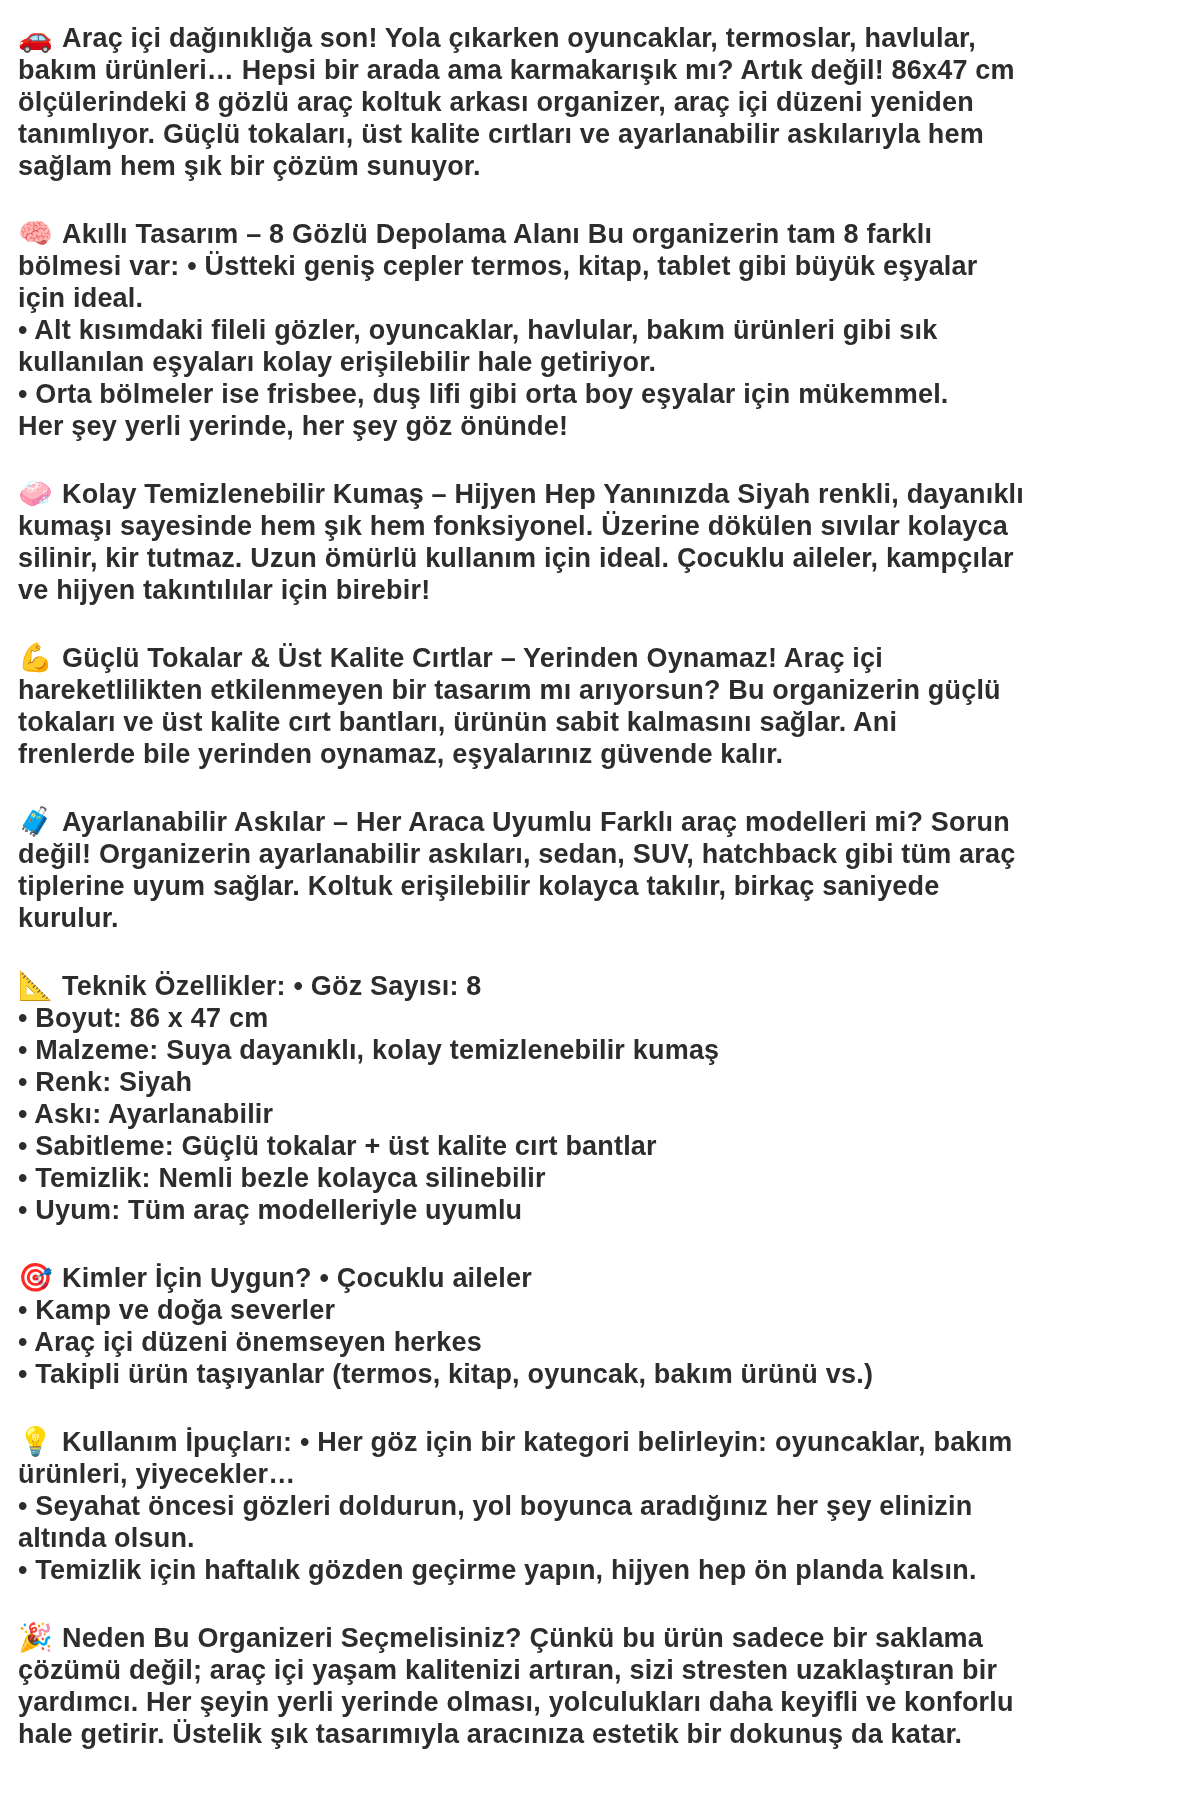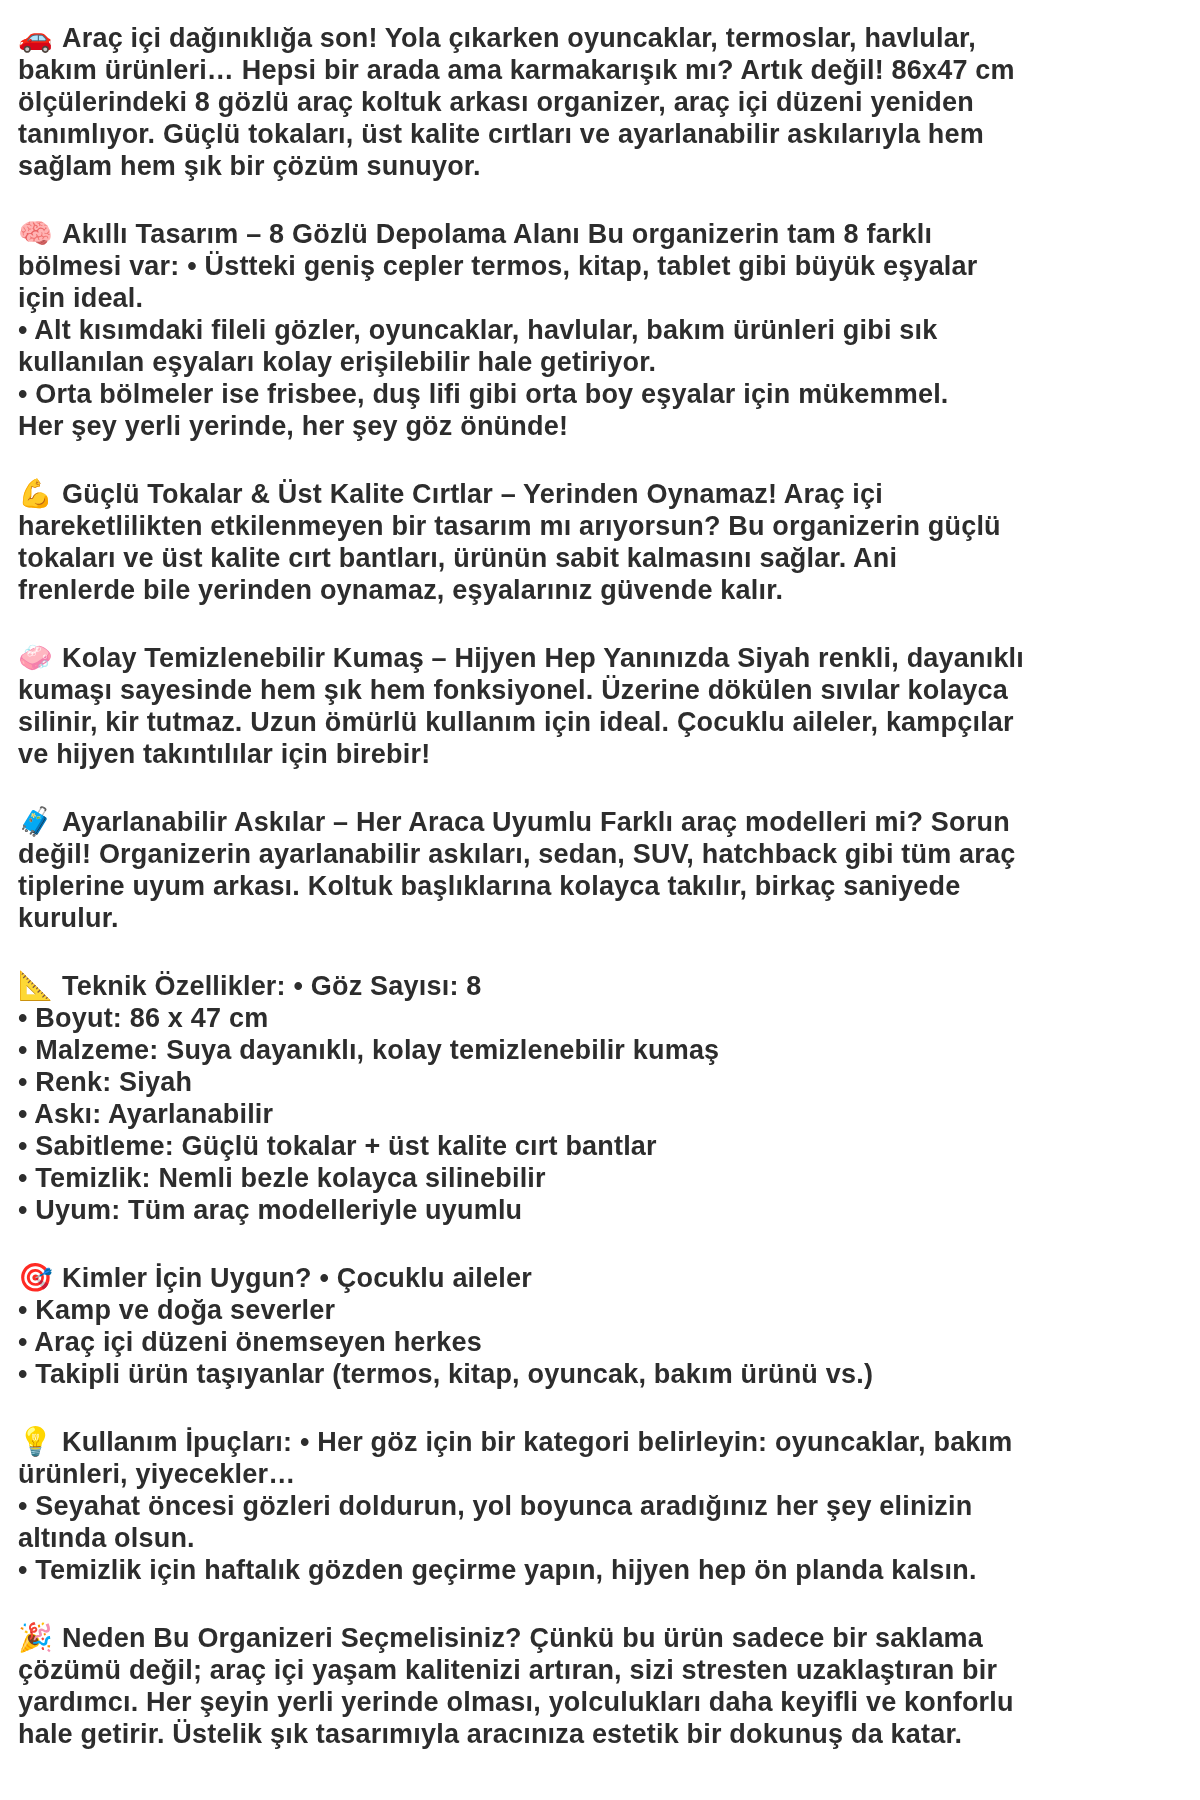--- a/index.html
+++ b/index.html
@@ -54,37 +54,37 @@
     <span class="emoji">🧠</span><span class="ptext">Akıllı Tasarım – 8 Gözlü Depolama Alanı Bu organizerin tam 8 farklı
 bölmesi var: • Üstteki geniş cepler termos, kitap, tablet gibi büyük eşyalar
 için ideal.
 • Alt kısımdaki fileli gözler, oyuncaklar, havlular, bakım ürünleri gibi sık
 kullanılan eşyaları kolay erişilebilir hale getiriyor.
 • Orta bölmeler ise frisbee, duş lifi gibi orta boy eşyalar için mükemmel.
 Her şey yerli yerinde, her şey göz önünde!</span>
   </p>
 
   <p class="para">
+    <span class="emoji">🧼</span><span class="ptext">Kolay Temizlenebilir Kumaş – Hijyen Hep Yanınızda Siyah renkli, dayanıklı
+kumaşı sayesinde hem şık hem fonksiyonel. Üzerine dökülen sıvılar kolayca
+silinir, kir tutmaz. Uzun ömürlü kullanım için ideal. Çocuklu aileler, kampçılar
+ve hijyen takıntılılar için birebir!</span>
+  </p>
+
+  <p class="para">
     <span class="emoji">💪</span><span class="ptext">Güçlü Tokalar &amp; Üst Kalite Cırtlar – Yerinden Oynamaz! Araç içi
 hareketlilikten etkilenmeyen bir tasarım mı arıyorsun? Bu organizerin güçlü
 tokaları ve üst kalite cırt bantları, ürünün sabit kalmasını sağlar. Ani
 frenlerde bile yerinden oynamaz, eşyalarınız güvende kalır.</span>
   </p>
 
   <p class="para">
-    <span class="emoji">🧼</span><span class="ptext">Kolay Temizlenebilir Kumaş – Hijyen Hep Yanınızda Siyah renkli, dayanıklı
-kumaşı sayesinde hem şık hem fonksiyonel. Üzerine dökülen sıvılar kolayca
-silinir, kir tutmaz. Uzun ömürlü kullanım için ideal. Çocuklu aileler, kampçılar
-ve hijyen takıntılılar için birebir!</span>
-  </p>
-
-  <p class="para">
     <span class="emoji">🧳</span><span class="ptext">Ayarlanabilir Askılar – Her Araca Uyumlu Farklı araç modelleri mi? Sorun
 değil! Organizerin ayarlanabilir askıları, sedan, SUV, hatchback gibi tüm araç
-tiplerine uyum arkası. Koltuk başlıklarına kolayca takılır, birkaç saniyede
+tiplerine uyum sağlar. Koltuk erişilebilir kolayca takılır, birkaç saniyede
 kurulur.</span>
   </p>
 
   <p class="para">
     <span class="emoji">📐</span><span class="ptext">Teknik Özellikler: • Göz Sayısı: 8
 • Boyut: 86 x 47 cm
 • Malzeme: Suya dayanıklı, kolay temizlenebilir kumaş
 • Renk: Siyah
 • Askı: Ayarlanabilir
 • Sabitleme: Güçlü tokalar + üst kalite cırt bantlar

